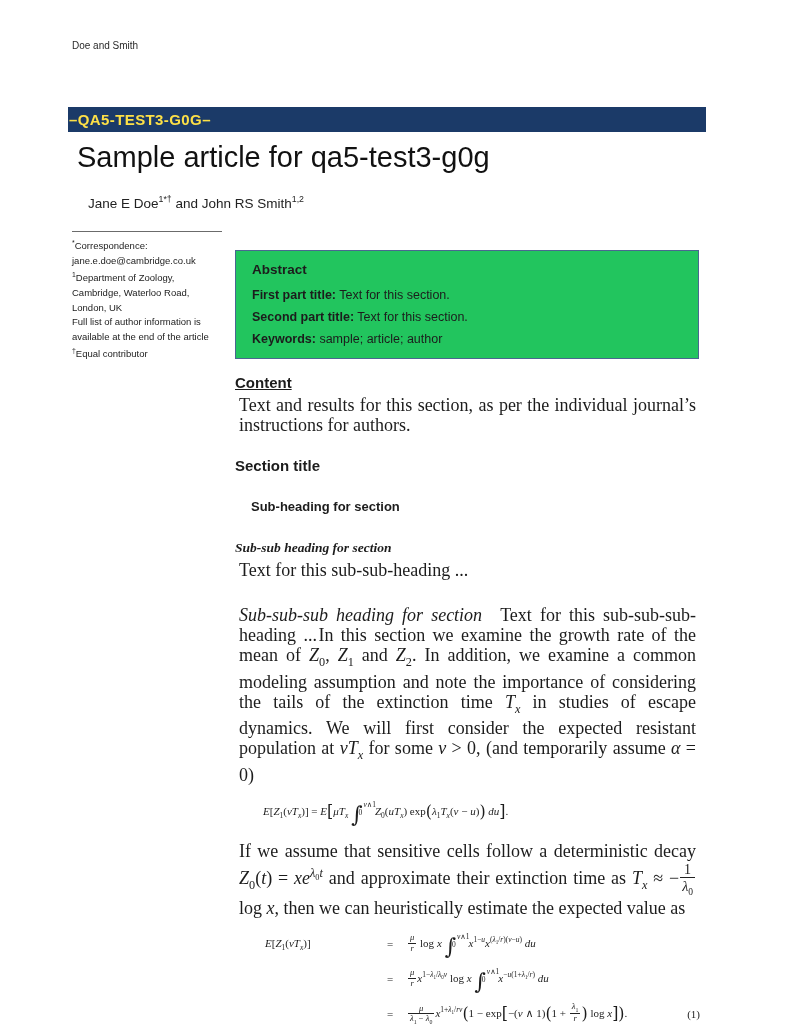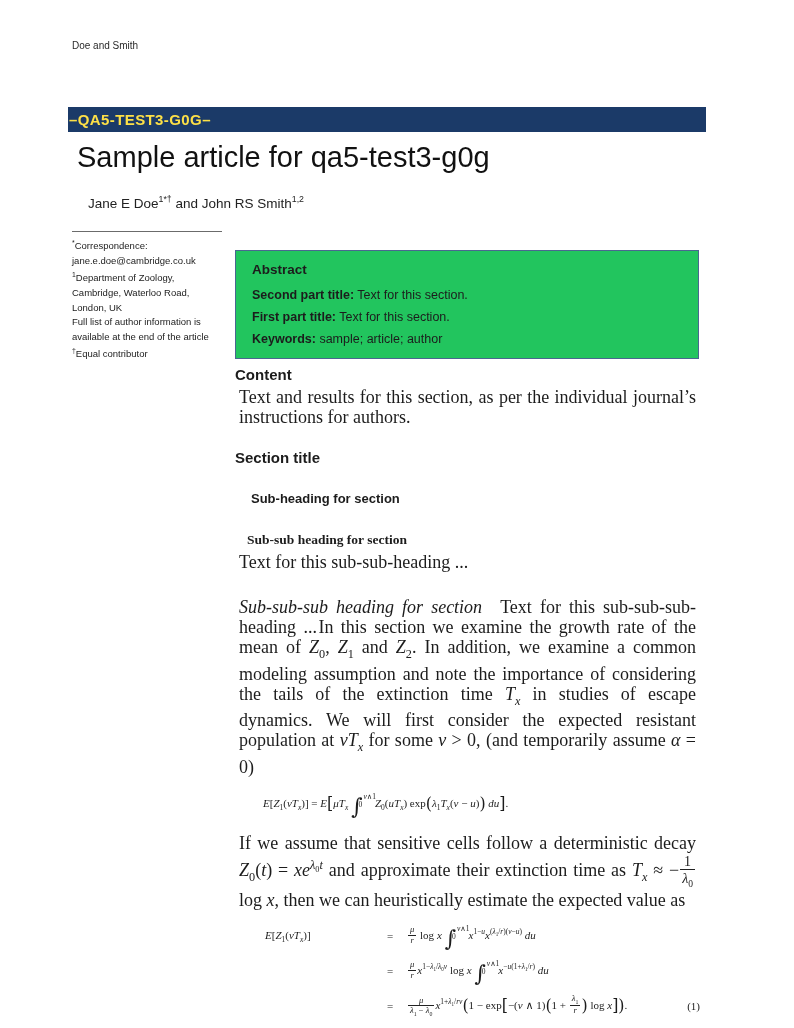--- a/index.html
+++ b/index.html
@@ -26,21 +26,21 @@
   .abstract-heading{font-size:13.5px;font-weight:700;margin-bottom:11px;}
   .abstract-row{font-size:12.5px;margin-bottom:8px;}
   .abstract-row:last-child{margin-bottom:0;}
   .abstract-label{font-weight:700;}
 
   .main{position:absolute;left:235px;top:366px;width:465px;}
 
   .serif, .math{font-family:"Liberation Serif",serif;}
   .h-section{font-size:15px;font-weight:700;margin:0 0 4px 0;}
   .h-subsection{font-size:13px;font-weight:700;margin:25px 0 3px 16px;}
-  .h-subsub{font-family:"Liberation Serif",serif;font-size:13.5px;margin:26px 0 3px 12px;}
+  .h-subsub{font-family:"Liberation Serif",serif;font-style:italic;font-size:13.5px;margin:26px 0 3px 0;}
   .body-text{font-family:"Liberation Serif",serif;font-size:18px;line-height:20px;margin:4px;}
   .just{text-align:justify;}
   .mt-section{margin-top:22px;}
   .mt-para{margin-top:25px;}
 
   
   .math{font-size:11px;color:#1c1c1c;}
   .math i{font-family:"Liberation Serif",serif;}
   sup{font-size:0.68em;}
   sub{font-size:0.68em;}
@@ -80,36 +80,36 @@
     <div>Cambridge, Waterloo Road,</div>
     <div>London, UK</div>
     <div>Full list of author information is</div>
     <div>available at the end of the article</div>
     <div><sup>†</sup>Equal contributor</div>
   </div>
 
   <div class="abstract-box" style="border-color: rgb(74, 103, 144);">
     <div class="abstract-heading">Abstract</div>
     <div class="abstract-row">
-      <span class="abstract-label">Second part title:</span>
+      <span class="abstract-label">First part title:</span>
       <span>Text for this section.</span>
     </div>
     <div class="abstract-row">
-      <span class="abstract-label">First part title:</span>
+      <span class="abstract-label">Second part title:</span>
       <span>Text for this section.</span>
     </div>
     <div class="abstract-row">
       <span class="abstract-label">Keywords:</span>
       <span>sample; article; author</span>
     </div>
   </div>
 
   <div class="main">
 
-    <h2 class="h-section" style="margin-top:0;">Content</h2>
+    <h2 class="h-section" style="margin-top:8px;text-decoration:underline;">Content</h2>
     <p class="body-text just">Text and results for this section, as per the individual journal’s instructions for authors.</p>
 
     <h2 class="h-section mt-section">Section title</h2>
 
     <h3 class="h-subsection">Sub-heading for section</h3>
 
     <h4 class="h-subsub">Sub-sub heading for section</h4>
     <p class="body-text">Text for this sub-sub-heading ...</p>
 
     <p class="body-text just mt-para"><i>Sub-sub-sub heading for section</i> Text for this sub-sub-sub-heading ... In this section we examine the growth rate of the mean of <i>Z</i><sub>0</sub>, <i>Z</i><sub>1</sub> and <i>Z</i><sub>2</sub>. In addition, we examine a common modeling assumption and note the importance of considering the tails of the extinction time <i>T<sub>x</sub></i> in studies of escape dynamics. We will first consider the expected resistant population at <i>vT<sub>x</sub></i> for some <i>v</i> &gt; 0, (and temporarily assume <i>α</i> = 0)</p>

